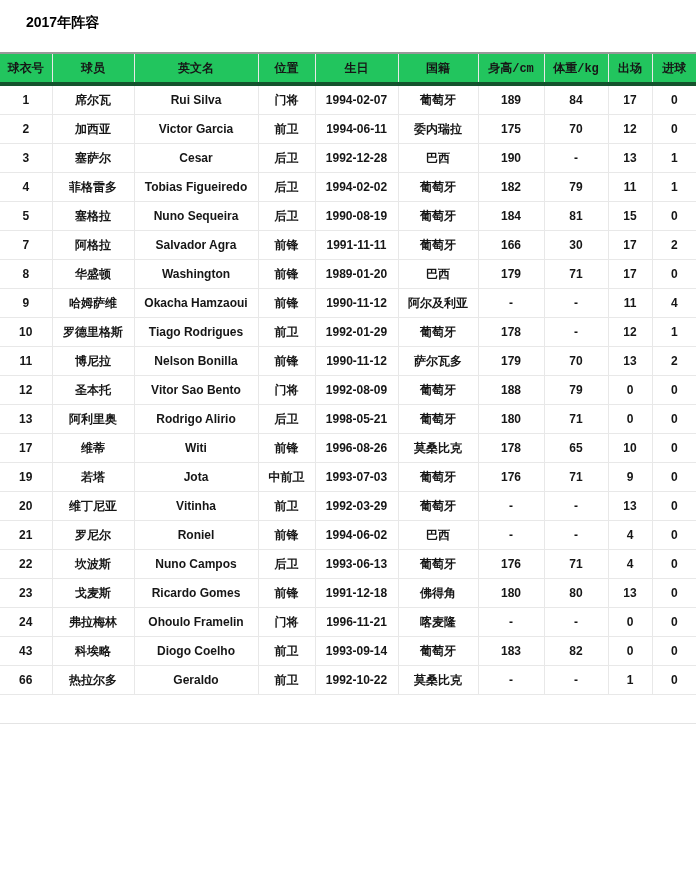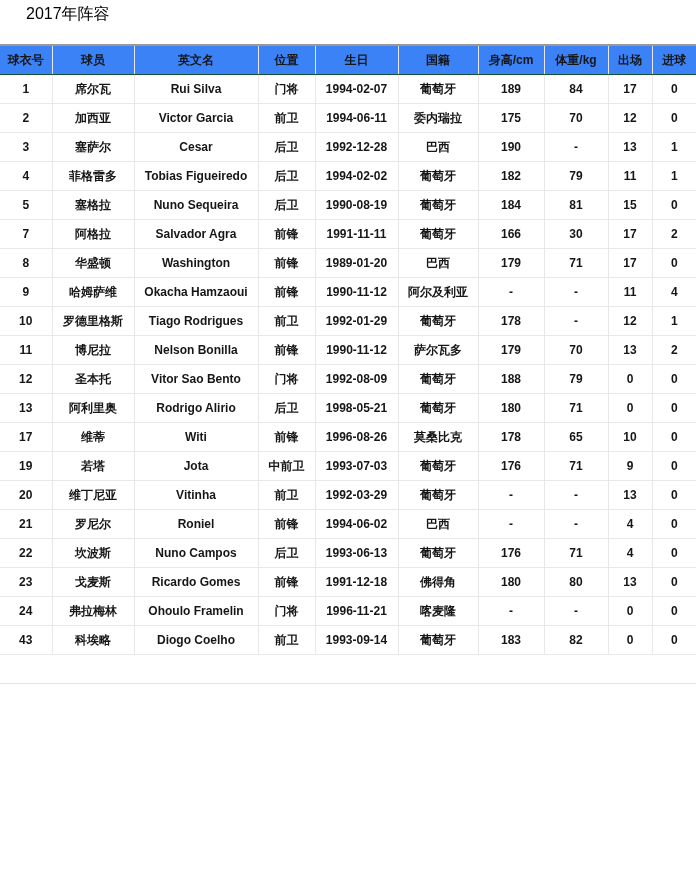--- a/index.html
+++ b/index.html
@@ -8,24 +8,24 @@
     background: #ffffff;
     font-family: "Liberation Sans", "DejaVu Sans", sans-serif;
   }
   body {
     width: 696px;
     height: 888px;
     overflow: hidden;
     position: relative;
   }
   .page-title {
-    font-size: 16px;
-    font-weight: normal;
+    font-size: 14px;
+    font-weight: bold;
     color: #000000;
-    margin: 5px 0 0 26px;
+    margin: 13px 0 0 26px;
     line-height: 18px;
   }
   table.squad-table {
     border-collapse: collapse;
     table-layout: fixed;
     width: 696px;
     margin-top: 21px;
   }
   table.squad-table th,
   table.squad-table td {
@@ -39,24 +39,25 @@
     border-right: 1px solid #e8e8e8;
     border-bottom: 1px solid #e8e8e8;
     white-space: nowrap;
     overflow: hidden;
   }
   table.squad-table th:last-child,
   table.squad-table td:last-child {
     border-right: none;
   }
   table.squad-table thead th {
-    background: #3b82f6;
+    background: #22c55e;
     border-top: 2px solid #999999;
-    border-bottom: 1px solid #14532d;
+    border-bottom: 4px solid #14532d;
     height: 28px;
+    font-family: Liberation Mono, monospace;
   }
   .bottom-divider {
     margin-top: 28px;
     height: 0;
     border-top: 1px solid #e4e4e4;
     width: 696px;
   }
 </style>
 </head>
 <body>
@@ -324,16 +325,28 @@
         <td>科埃略</td>
         <td>Diogo Coelho</td>
         <td>前卫</td>
         <td>1993-09-14</td>
         <td>葡萄牙</td>
         <td>183</td>
         <td>82</td>
         <td>0</td>
         <td>0</td>
       </tr>
+      <tr>
+        <td>66</td>
+        <td>热拉尔多</td>
+        <td>Geraldo</td>
+        <td>前卫</td>
+        <td>1992-10-22</td>
+        <td>莫桑比克</td>
+        <td>-</td>
+        <td>-</td>
+        <td>1</td>
+        <td>0</td>
+      </tr>
     </tbody>
 </table>
 
 <div class="bottom-divider"></div>
 
 </body></html>

